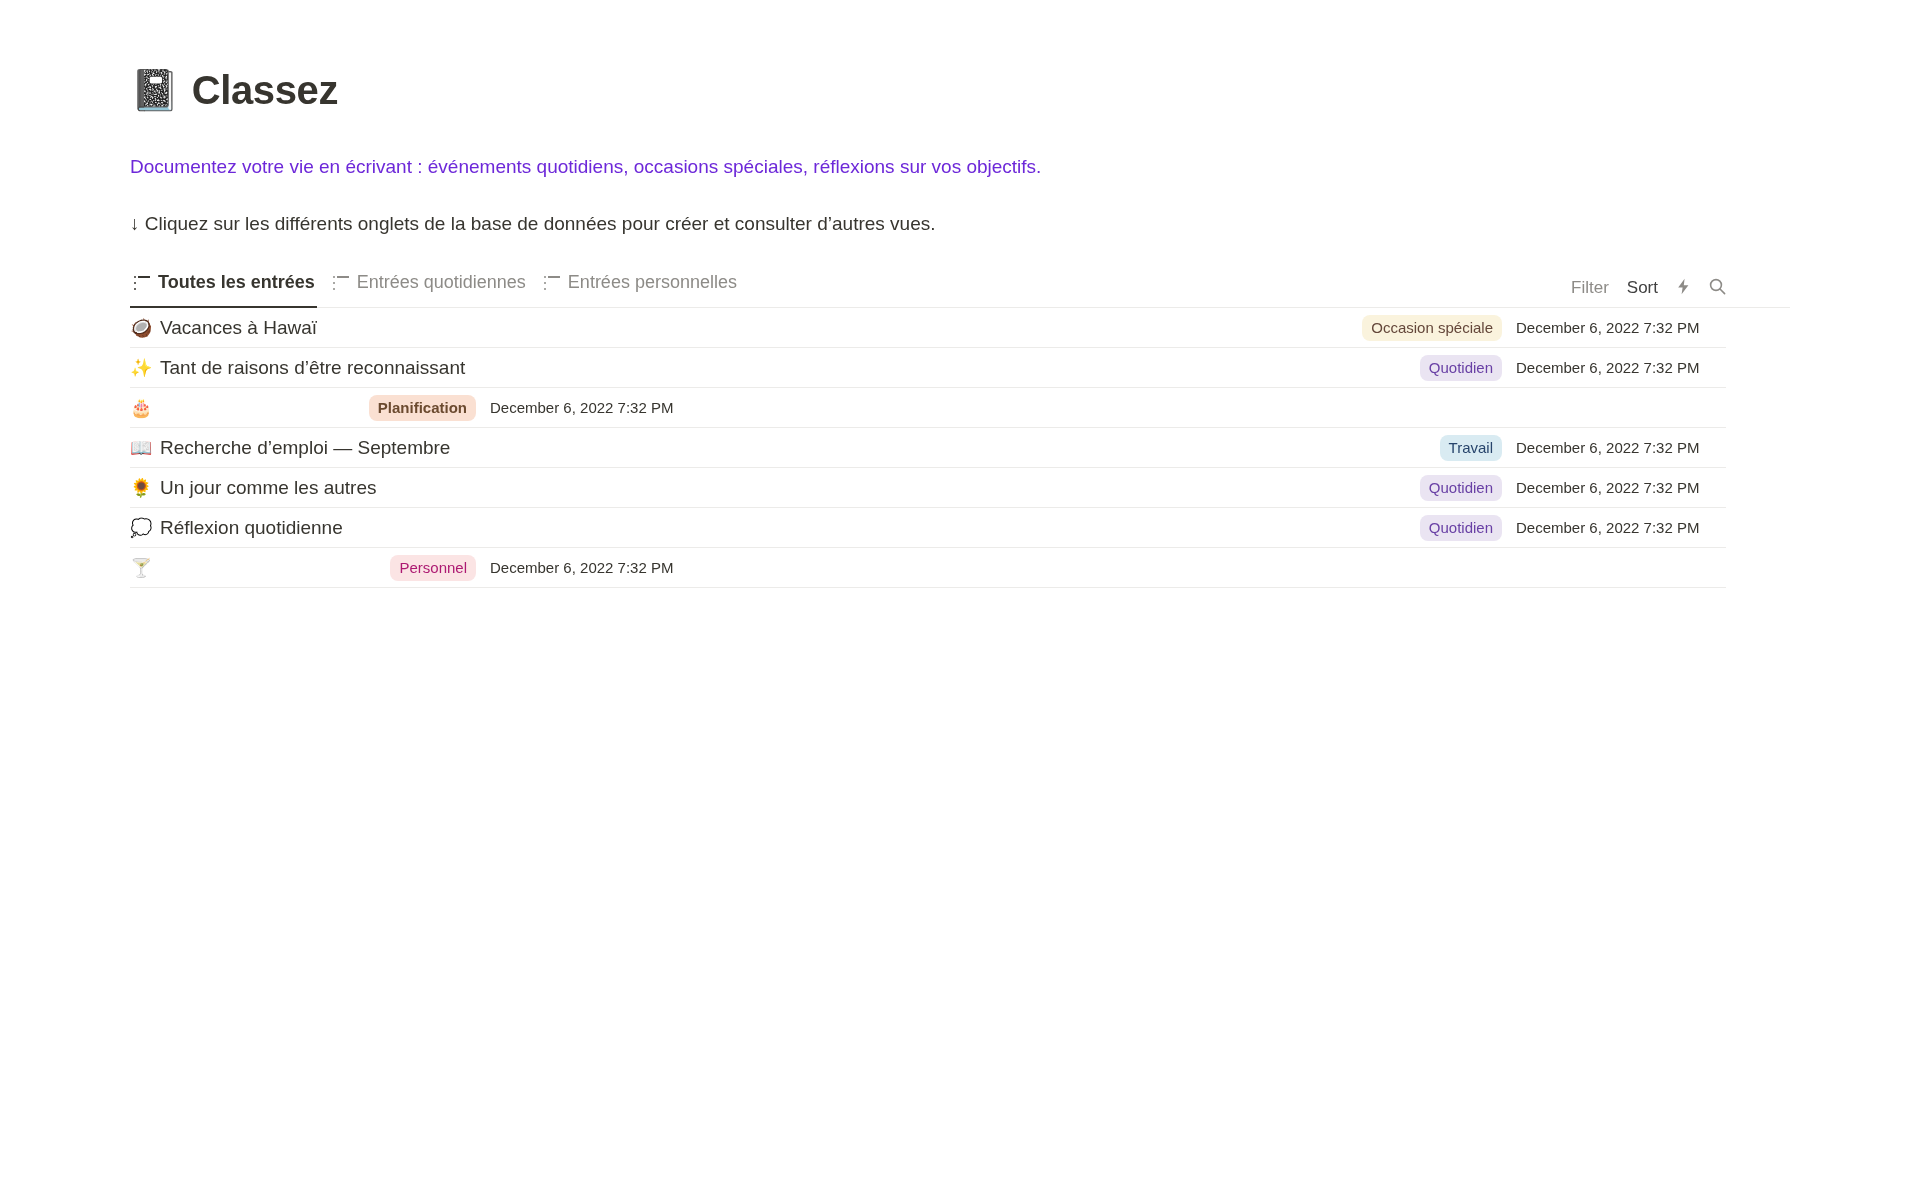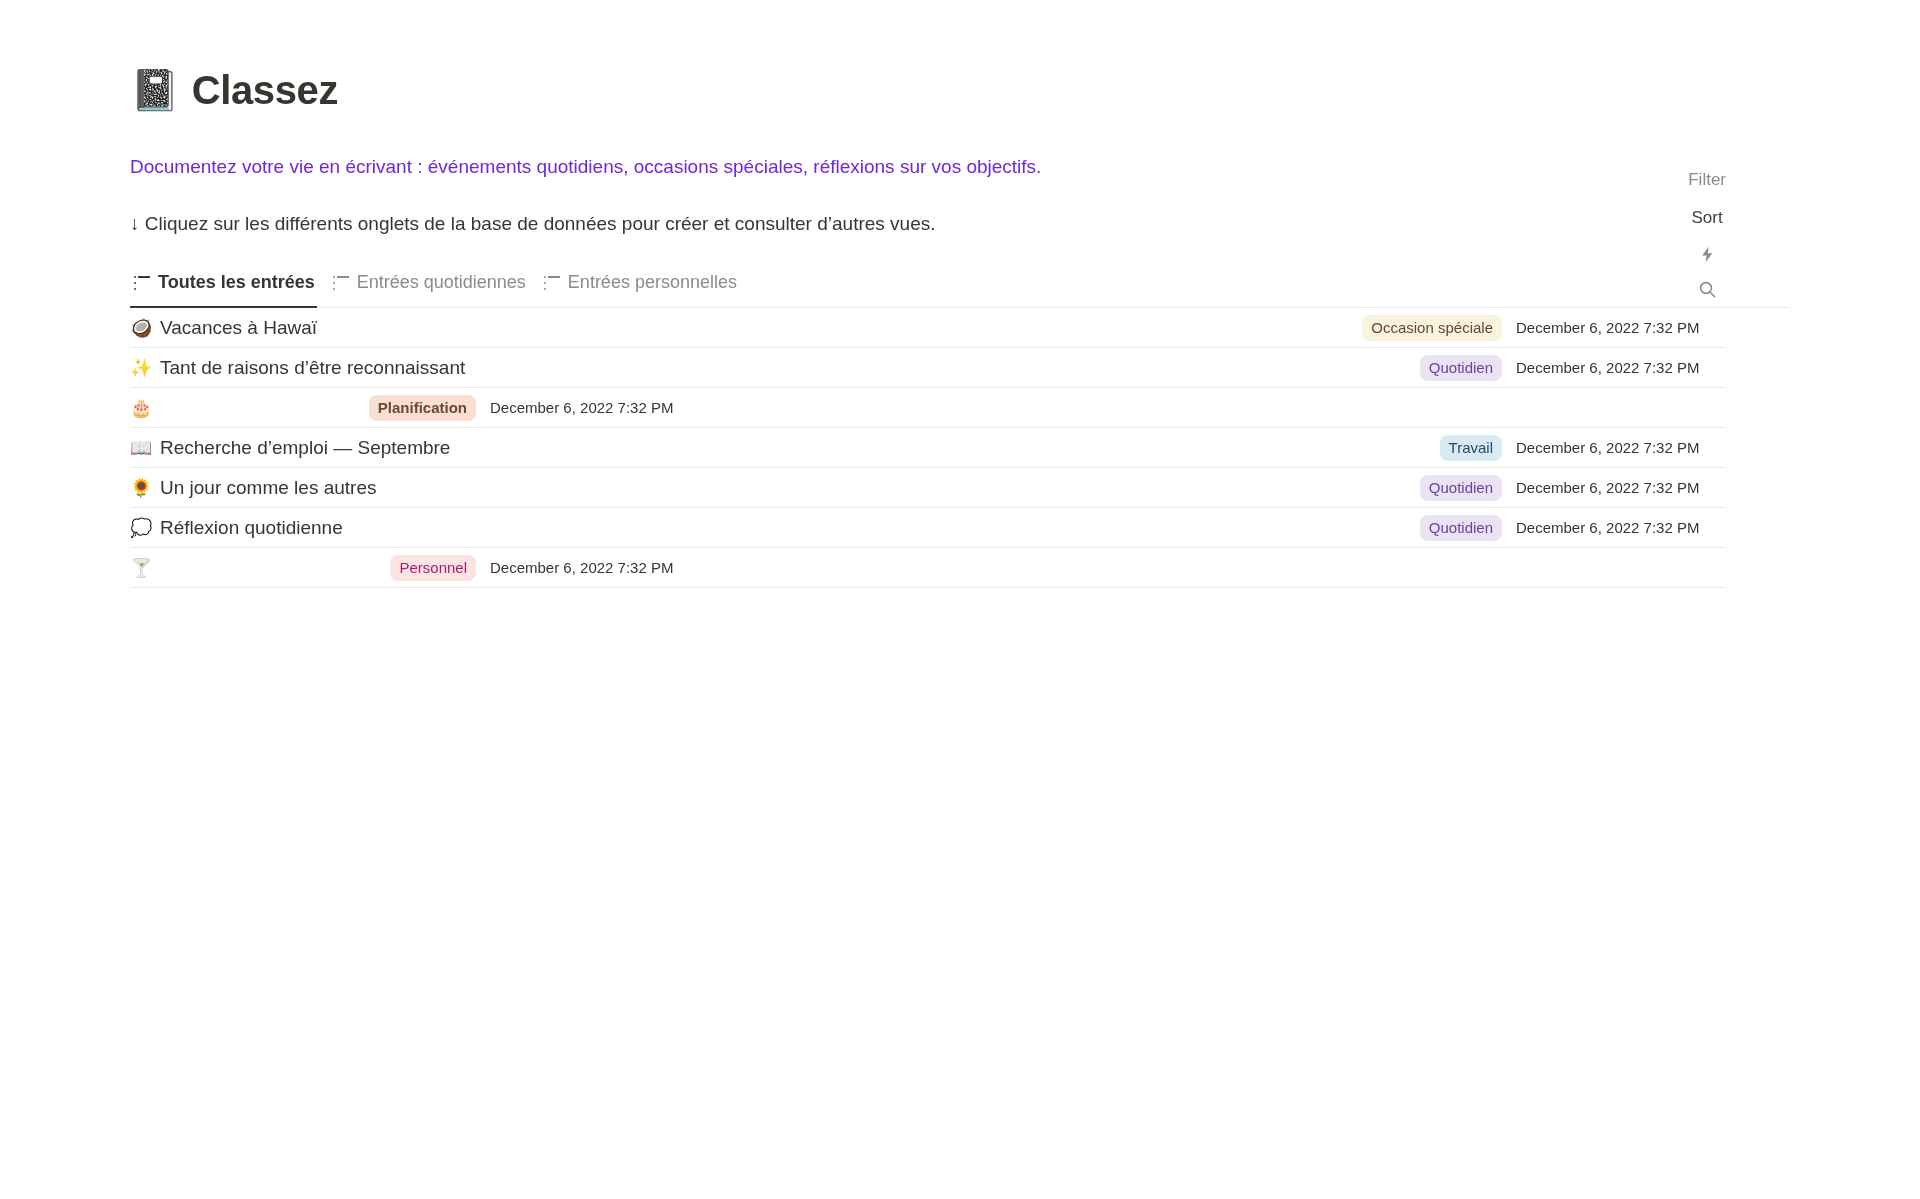--- a/index.html
+++ b/index.html
@@ -124,24 +124,23 @@
     height: 2px;
     background: currentColor;
     border-radius: 50%;
   }
   .list-icon b:nth-of-type(1) { top: 0; }
   .list-icon b:nth-of-type(2) { top: 6px; }
   .list-icon b:nth-of-type(3) { top: 12px; }
 
   .toolbar {
     display: flex;
-    align-items: center;
+    align-items: flex-start;
     gap: 18px;
     padding-bottom: 9px;
-    flex-direction: column;
   }
   .tool-text {
     font-size: 17px;
     color: #8d8b87;
     cursor: pointer;
   }
   .tool-text.accent { color: #404040; }
   .tool-icon {
     color: #8d8b87;
     display: flex;

